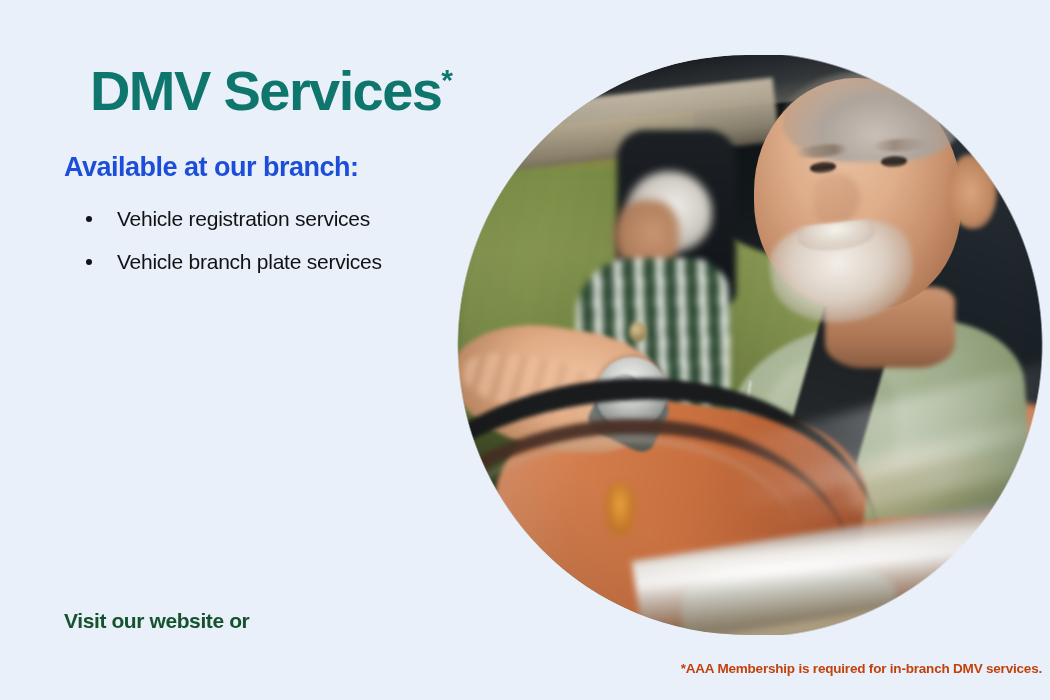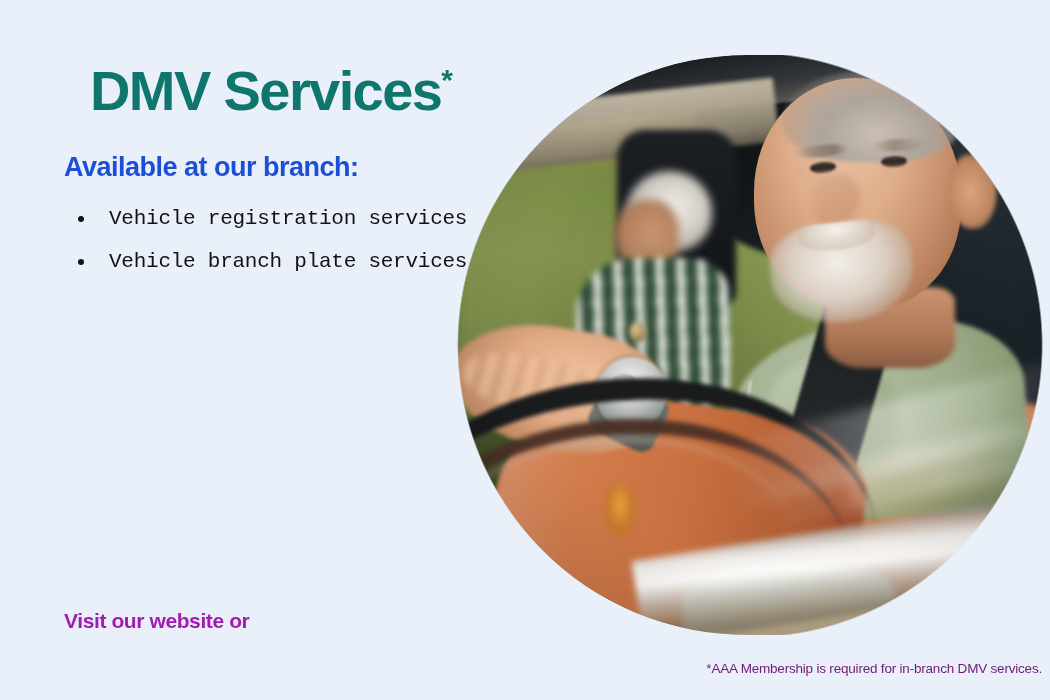--- a/index.html
+++ b/index.html
@@ -50,23 +50,22 @@
     left:0; top:152px;
     font-size:27px;
     font-weight:700;
     letter-spacing:-0.5px;
     color:#1d4ed8;
     white-space:nowrap;
   }
 
   .bullets {
     position:absolute;
-    left:14px; top:208px;
+    left:22px; top:208px;
     list-style:none;
-    font-family:Liberation Mono, monospace;
   }
   .bullets li {
     position:relative;
     padding-left:31px;
     font-size:21px;
     font-weight:400;
     letter-spacing:-0.25px;
     color:#121214;
     line-height:1;
     margin-bottom:22px;
@@ -80,31 +79,31 @@
     background:#121214;
   }
 
   .cta {
     position:absolute;
     left:0; top:608px;
     font-size:21px;
     font-weight:700;
     letter-spacing:-0.4px;
     line-height:1.28;
-    color:#a21caf;
+    color:#14532d;
   }
 
   
   .footnote {
     position:absolute;
     right:8px; bottom:24px;
     font-size:13.5px;
-    font-weight:400;
+    font-weight:700;
     letter-spacing:-0.2px;
-    color:#701a75;
+    color:#c2410c;
     white-space:nowrap;
     z-index:6;
   }
 
   
   .photo-wrap {
     position:absolute;
     left:457px; top:55px;
     width:593px; height:580px;
     overflow:hidden;

